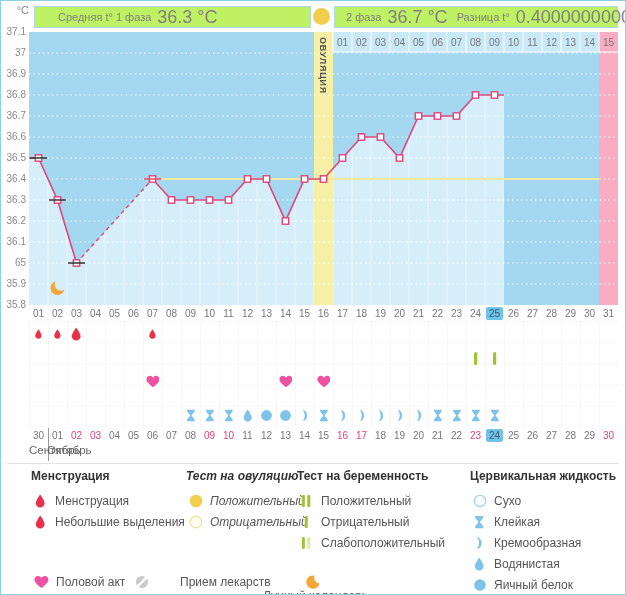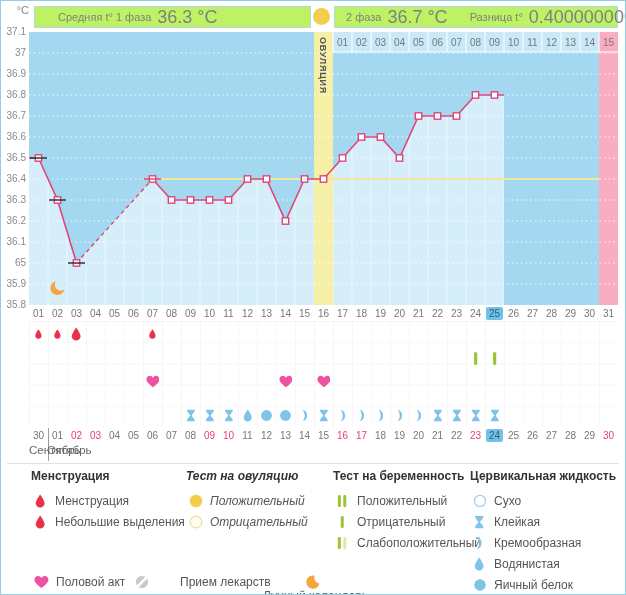--- a/index.html
+++ b/index.html
@@ -6,21 +6,21 @@
   .page{position:relative;width:626px;height:595px;background:#fff;border:1px solid #8ed1e6;
         font-family:"Liberation Sans",sans-serif;overflow:hidden;box-sizing:border-box;}
   
   .unit{position:absolute;left:4px;top:3px;width:24px;text-align:right;font-size:11px;color:#8a8a8a;}
   .hdr-box{position:absolute;height:22px;background:#bef264;border:1px solid #abdaea;display:flex;
            align-items:center;white-space:nowrap;color:#808080;box-sizing:border-box;}
   #box1{left:33px;top:5px;width:277px;padding-left:23px;}
   #box2{left:333px;top:5px;width:284px;padding-left:11px;}
   .lbl{font-size:11px;}
   .val{font-size:18px;margin-left:6px;}
-  .gap{margin-left:22px;}
+  .gap{margin-left:9px;}
   .ovu-dot{position:absolute;left:312px;top:7px;width:17px;height:17px;border-radius:50%;background:#f2ce4f;}
   
   #chart{position:absolute;left:28px;top:31px;}
   .ylab{position:absolute;left:0;width:25px;text-align:right;font-size:10px;color:#8a8a8a;}
   
   .grid31{position:absolute;left:28px;width:589px;display:grid;grid-template-columns:repeat(31,1fr);}
   .cell{display:flex;align-items:center;justify-content:center;overflow:visible;}
   #cycleRow{top:304px;height:16px;font-size:10px;color:#777;}
   #dateRow{top:426px;height:16px;font-size:10px;color:#777;}
   .red{color:#e94077;}
@@ -31,21 +31,21 @@
             background-size:19px 21.2px;}
   .irow{position:relative;width:589px;display:grid;grid-template-columns:repeat(31,1fr);}
   #menstRow{height:26px;} #pregRow{height:22px;} #loveRow{height:24px;}
   .spacer{height:10px;} #cervRow{height:24px;}
   #monthSep{position:absolute;left:47px;top:427px;width:1px;height:33px;background:#9a9a9a;}
   .month{position:absolute;top:443px;font-size:11.5px;color:#666;}
   #monthL{left:28px;} #monthR{left:46px;}
   #legSep{position:absolute;left:6px;right:6px;top:462px;height:1px;background:#e2e2e2;}
   
   .lgcol{position:absolute;top:469px;}
-  #lg1{left:30px;} #lg2{left:185px;font-style:italic;} #lg3{left:332px;} #lg4{left:469px;}
+  #lg1{left:30px;} #lg2{left:185px;font-style:italic;} #lg3{left:296px;} #lg4{left:469px;}
   .lghead{font-size:12px;font-weight:bold;color:#333;margin-bottom:7px;line-height:13px;}
   .lgitem{display:flex;align-items:center;height:21px;font-size:12px;color:#555;white-space:nowrap;}
   .lgitem .ic{width:19px;display:flex;justify-content:center;align-items:center;margin-right:5px;}
   .misc{position:absolute;top:574px;display:flex;align-items:center;font-size:12px;color:#555;white-space:nowrap;}
   .misc .ic{width:19px;display:flex;justify-content:center;align-items:center;margin-right:5px;}
   #m1{left:31px;} #m2{left:131px;gap:24px;} #m3{left:262px;flex-direction:column;}
   svg{display:block;}
 </style>
 </head>
 <body>

